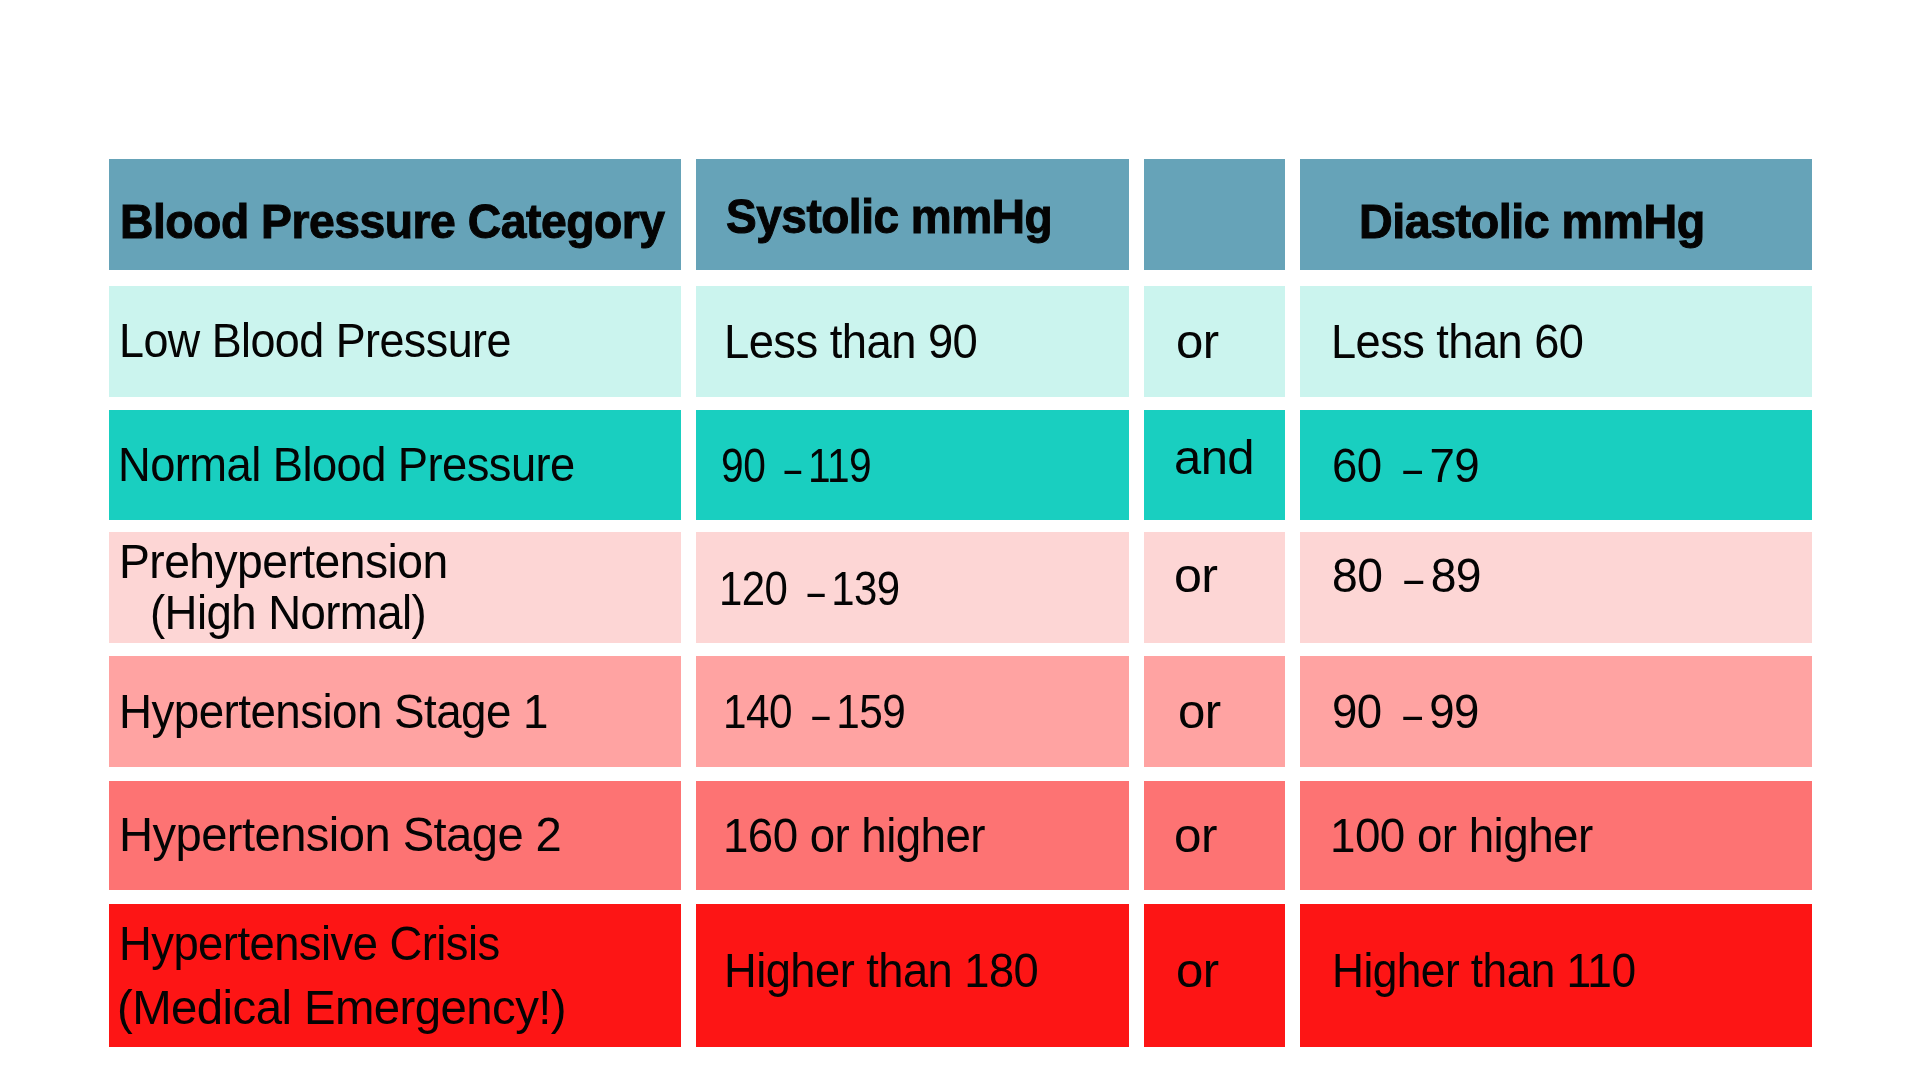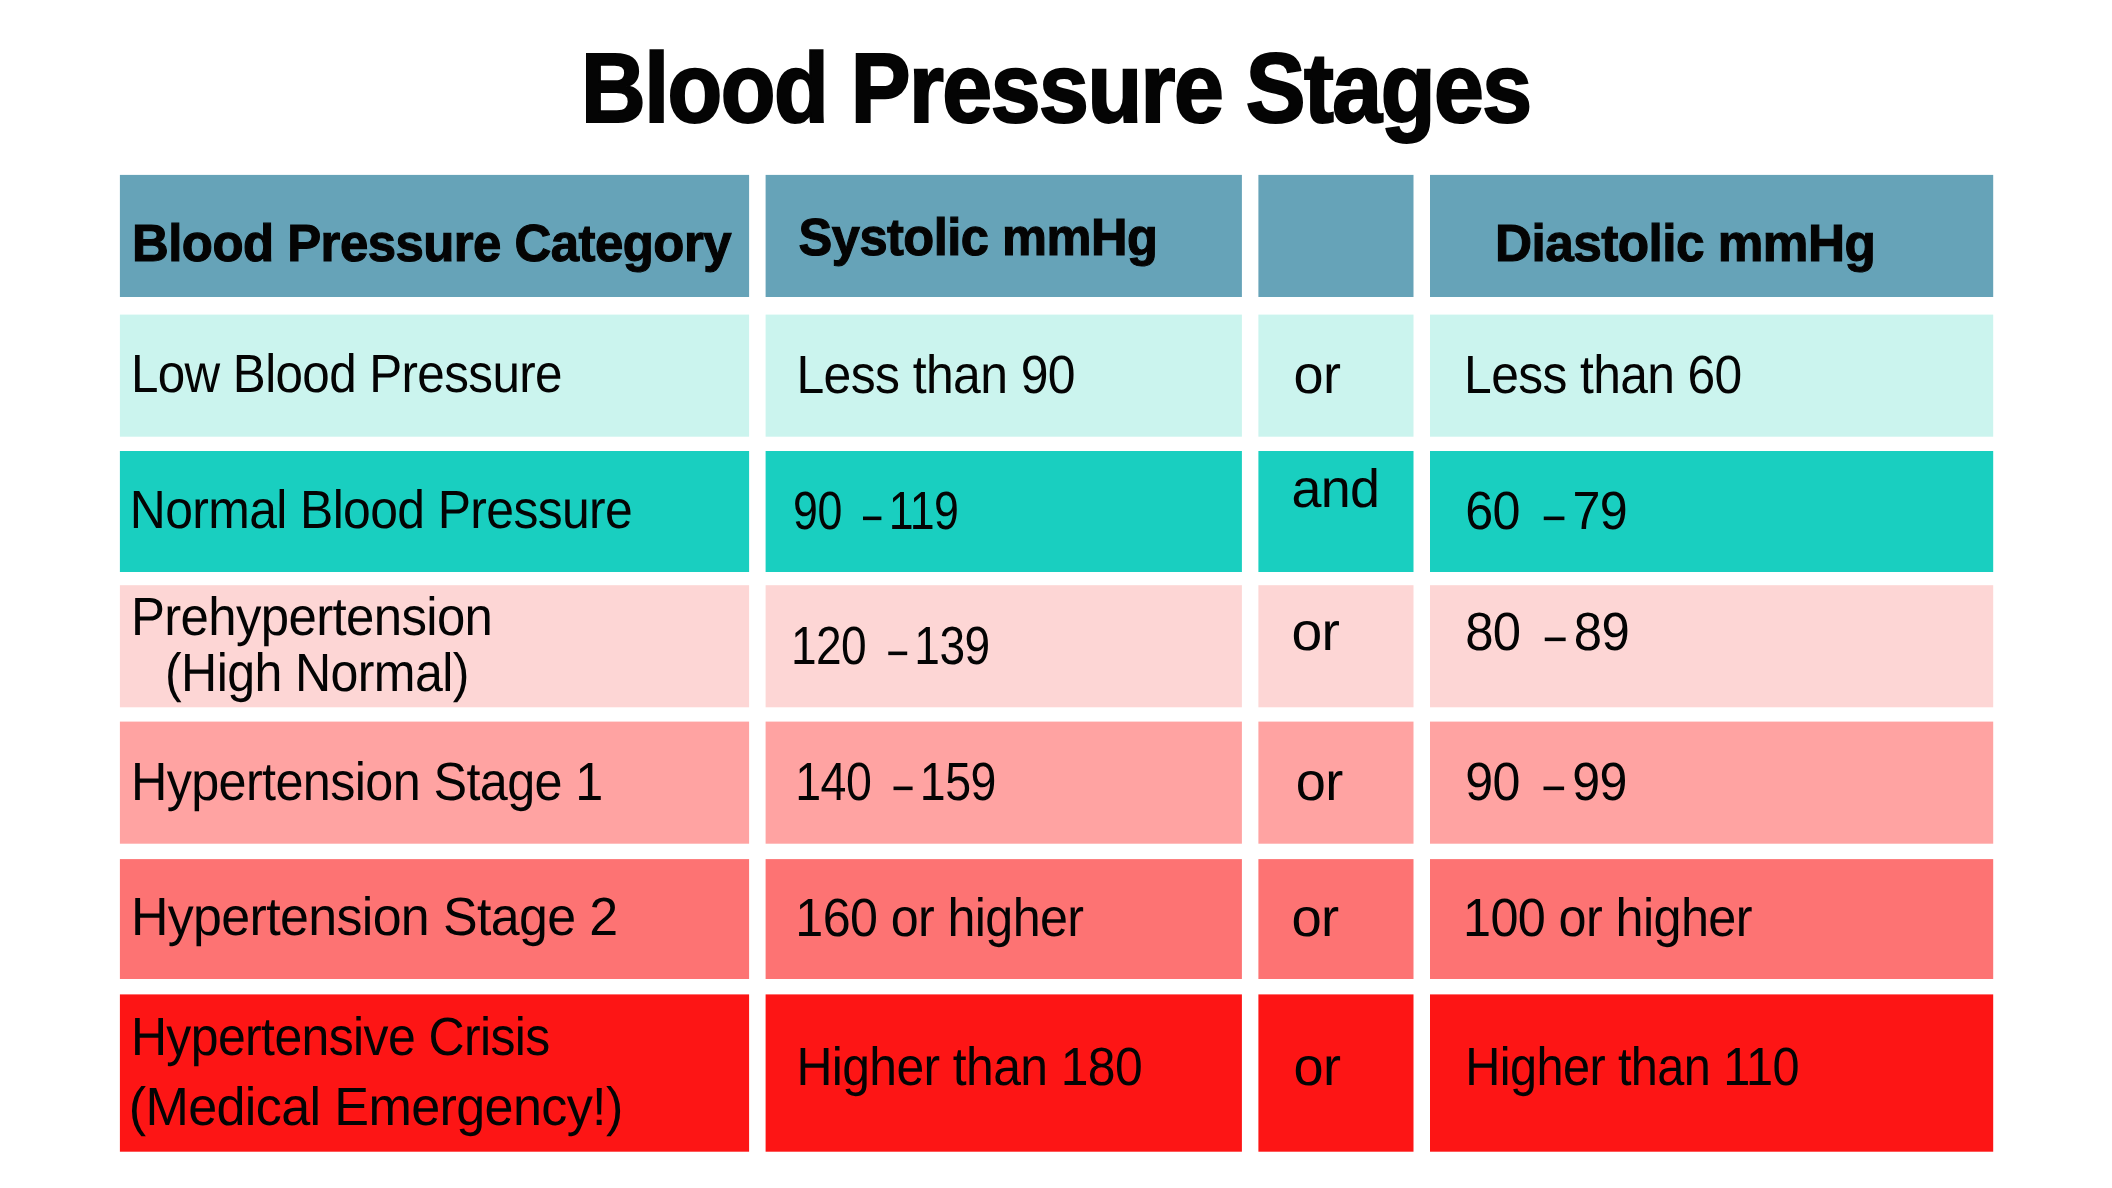--- a/index.html
+++ b/index.html
@@ -26,23 +26,20 @@
     position:absolute;white-space:pre;color:#040404;font-weight:bold;
     font-size:47.5px;line-height:48px;letter-spacing:-0.5px;transform-origin:0 50%;
     -webkit-text-stroke:1.0px #040404;
   }
 </style>
 </head>
 <body>
 
 <div id="stage">
 
-  <div id="page-title-wrap">
-    <div id="page-title">Blood Pressure Stages</div>
-  </div>
 
   <div class="tbl-cell" style="left: 109.3px; top: 159.2px; width: 571.4px; height: 111.1px; background-color: rgb(102, 163, 184);"></div>
   <div class="tbl-cell" style="left: 696.3px; top: 159.2px; width: 432.6px; height: 111.1px; background-color: rgb(102, 163, 184);"></div>
   <div class="tbl-cell" style="left: 1144px; top: 159.2px; width: 141.1px; height: 111.1px; background-color: rgb(102, 163, 184);"></div>
   <div class="tbl-cell" style="left: 1300px; top: 159.2px; width: 512.1px; height: 111.1px; background-color: rgb(102, 163, 184);"></div>
 
   <div class="hdr-text" style="left:120.20px;top:198.4px;transform:scaleX(0.9747);">Blood Pressure Category</div>
   <div class="hdr-text" style="left:725.60px;top:192.9px;transform:scaleX(0.9686);">Systolic mmHg</div>
   <div class="hdr-text" style="left:1358.60px;top:198.4px;transform:scaleX(0.9826);">Diastolic mmHg</div>
 
@@ -54,21 +51,21 @@
   <div class="cell-text" style="left:724.20px;top:314.82px;transform:scaleX(0.9263);">Less than 90</div>
   <div class="cell-text" style="left:1175.60px;top:314.9px;transform:scaleX(1.0027);">or</div>
   <div class="cell-text" style="left:1331.20px;top:314.82px;transform:scaleX(0.9229);">Less than 60</div>
 
   <div class="tbl-cell" style="left: 109.3px; top: 410px; width: 571.4px; height: 109.7px; background-color: rgb(25, 207, 192);"></div>
   <div class="tbl-cell" style="left: 696.3px; top: 410px; width: 432.6px; height: 109.7px; background-color: rgb(25, 207, 192);"></div>
   <div class="tbl-cell" style="left: 1144px; top: 410px; width: 141.1px; height: 109.7px; background-color: rgb(25, 207, 192);"></div>
   <div class="tbl-cell" style="left: 1300px; top: 410px; width: 512.1px; height: 109.7px; background-color: rgb(25, 207, 192);"></div>
   <div class="cell-text" style="left:117.50px;top:438.48px;transform:scaleX(0.9247);">Normal Blood Pressure</div>
   <div class="cell-text" style="left:720.90px;top:438.77px;transform:scaleX(0.8305);">90 <span class="endash">–</span> 119</div>
-  <div class="cell-text" style="left:1174.30px;top:419px;transform:scaleX(0.9998);">and</div>
+  <div class="cell-text" style="left:1174.30px;top:431px;transform:scaleX(0.9998);">and</div>
   <div class="cell-text" style="left:1331.50px;top:438.77px;transform:scaleX(0.9321);">60 <span class="endash">–</span> 79</div>
 
   <div class="tbl-cell" style="left: 109.3px; top: 532.4px; width: 571.4px; height: 110.5px; background-color: rgb(253, 214, 213);"></div>
   <div class="tbl-cell" style="left: 696.3px; top: 532.4px; width: 432.6px; height: 110.5px; background-color: rgb(253, 214, 213);"></div>
   <div class="tbl-cell" style="left: 1144px; top: 532.4px; width: 141.1px; height: 110.5px; background-color: rgb(253, 214, 213);"></div>
   <div class="tbl-cell" style="left: 1300px; top: 532.4px; width: 512.1px; height: 110.5px; background-color: rgb(253, 214, 213);"></div>
   <div class="cell-text" style="left:118.70px;top:534.77px;transform:scaleX(0.9446);">Prehypertension</div>
   <div class="cell-text" style="left:150.00px;top:585.78px;transform:scaleX(0.9294);">(High Normal)</div>
   <div class="cell-text" style="left:719.40px;top:561.50px;transform:scaleX(0.8552);">120 <span class="endash">–</span> 139</div>
   <div class="cell-text" style="left:1174.00px;top:549.1px;transform:scaleX(1.0255);">or</div>

